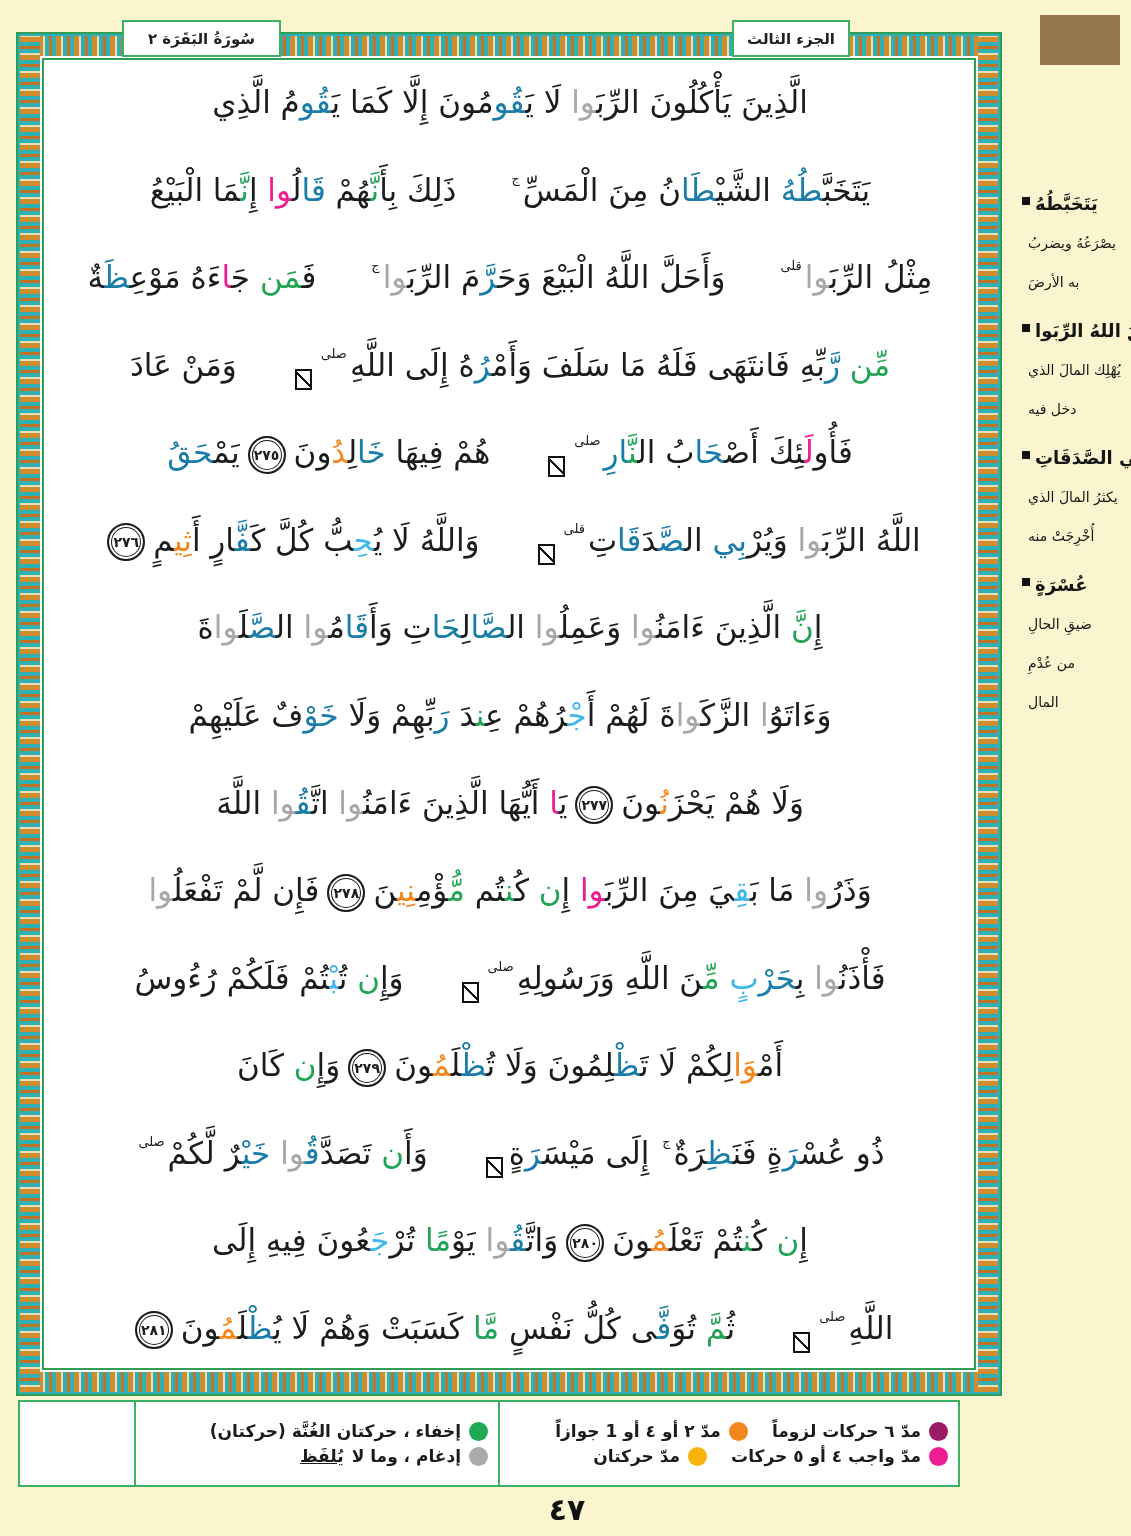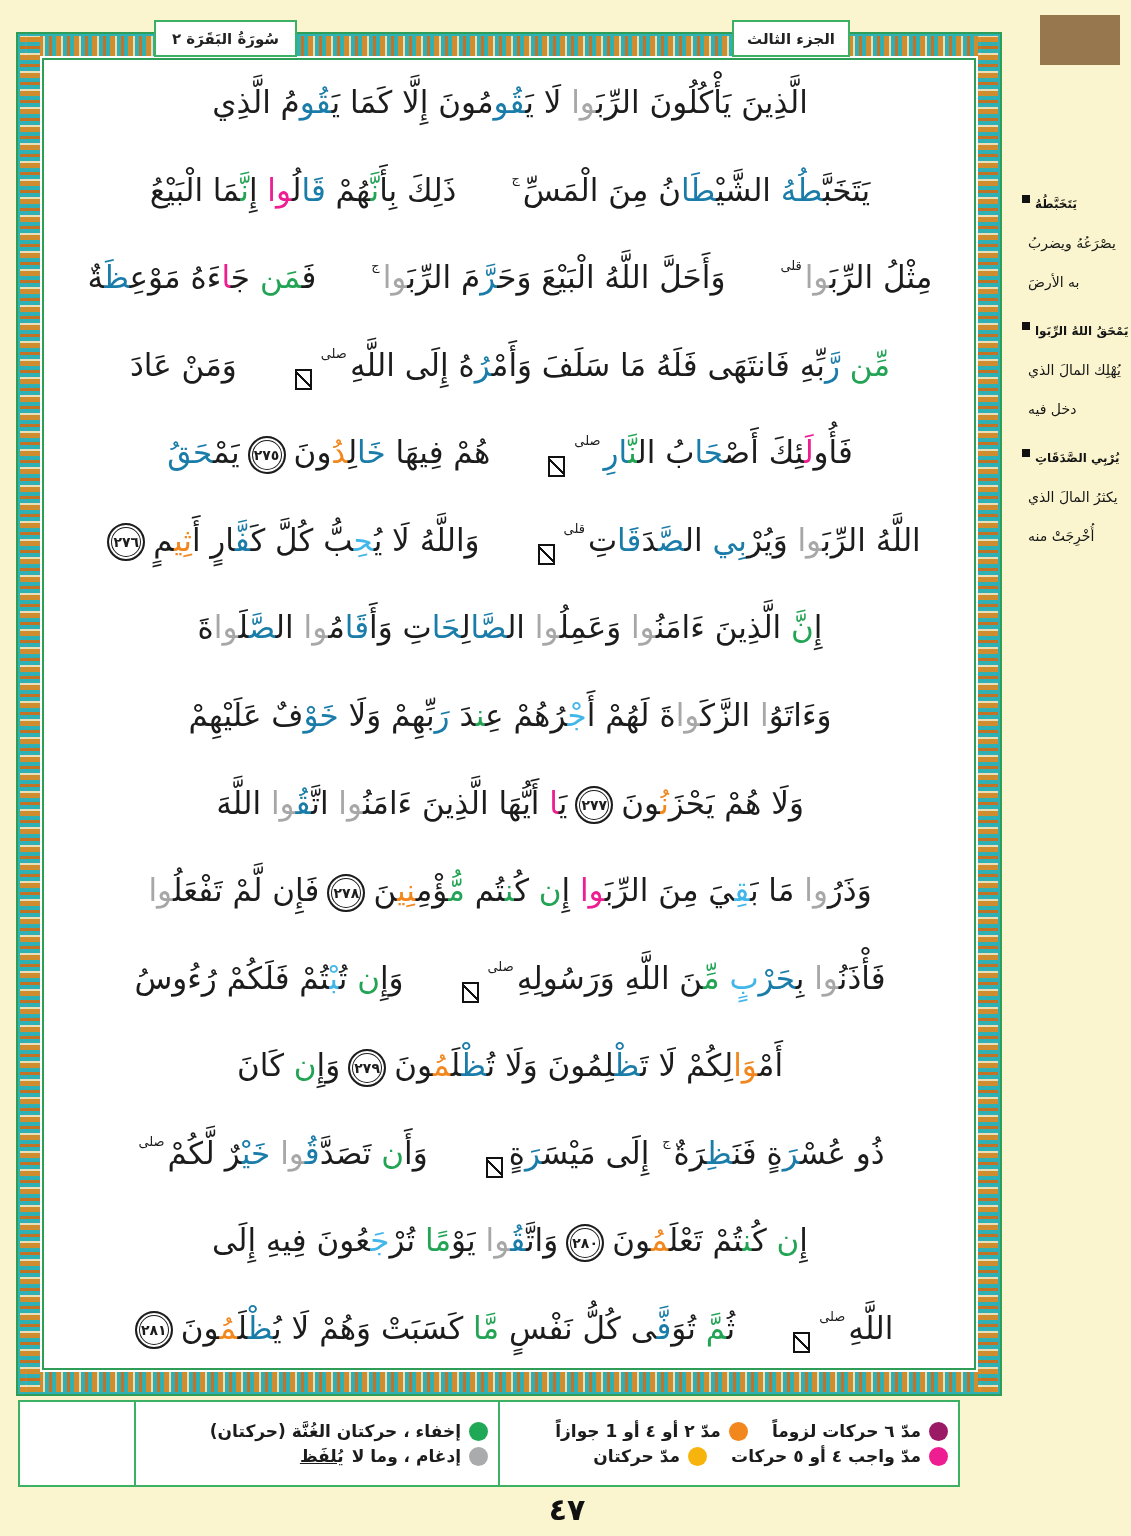--- a/index.html
+++ b/index.html
@@ -15,21 +15,21 @@
   .orn-v{top:2px;bottom:2px;width:20px;
      background:repeating-linear-gradient(0deg,#D88B28 0 5px,#F2E2B8 5px 7px,#2FB0B5 7px 11px,#C96F1E 11px 14px,#2FB0B5 14px 18px);}
   .orn-top{top:2px;} .orn-bottom{bottom:2px;} .orn-left{left:2px;} .orn-right{right:2px;}
   .inner{position:absolute;left:24px;top:24px;right:24px;bottom:24px;
          background:#fff;border:2px solid #2E9E57;box-shadow:0 0 0 2px #fff;box-sizing:border-box;}
 
   
   .hbox{position:absolute;top:20px;height:37px;background:#fff;border:2px solid #3CB063;
         box-sizing:border-box;display:flex;align-items:center;justify-content:center;
         font-size:15px;font-weight:bold;color:#222;z-index:5;white-space:nowrap;}
-  .hbox-surah{left:122px;width:143px;margin-left:32px;}
+  .hbox-surah{left:122px;width:159px;}
   .hbox-juz{left:732px;width:118px;}
   .corner-tab{position:absolute;left:1040px;top:15px;width:80px;height:50px;background:#97784E;}
 
   
   .lines{position:absolute;left:44px;top:60px;width:932px;height:1312px;
          display:flex;flex-direction:column;justify-content:space-between;z-index:2;}
   .line{height:86px;line-height:84px;text-align:center;direction:rtl;white-space:nowrap;
         overflow:hidden;font-size:31px;color:#1c1c1c;}
   .aya{display:inline-block;width:38px;height:38px;line-height:34px;border:2px solid #1c1c1c;
        border-radius:50%;box-shadow:inset 0 0 0 2px #fff,inset 0 0 0 3px #1c1c1c;
@@ -37,21 +37,21 @@
        background:#fff;box-sizing:border-box;}
   .mk{font-size:13px;vertical-align:18px;letter-spacing:-1px;margin:0 3px;line-height:1;display:inline-block;}
   .sq{display:inline-block;width:13px;height:17px;border:2px solid #111;margin:0 6px;
       vertical-align:-14px;background:linear-gradient(45deg,transparent 44%,#111 44% 56%,transparent 56%);}
   .gapseg{display:inline-block;width:52px;}
 
   
   .sidebar{position:absolute;left:1022px;top:184px;width:109px;height:800px;overflow:hidden;
            direction:ltr;text-align:left;color:#151515;z-index:2;}
   .sb-entry{margin-bottom:9px;}
-  .sb-word{font-size:12px;font-weight:bold;line-height:40px;white-space:nowrap;}
+  .sb-word{font-size:18px;font-weight:bold;line-height:40px;white-space:nowrap;}
   .sb-bullet{display:inline-block;width:8px;height:8px;background:#111;margin-right:5px;vertical-align:5px;}
   .sb-meaning{font-size:14px;line-height:39px;white-space:nowrap;padding-left:6px;}
 
   
   .legend{position:absolute;left:18px;top:1400px;width:942px;height:87px;background:#fff;
           border:2px solid #3CB063;box-sizing:border-box;display:flex;direction:rtl;z-index:2;}
   .cell{box-sizing:border-box;border-left:2px solid #3CB063;display:flex;flex-direction:column;
         justify-content:center;gap:5px;padding:4px 10px;}
   .cell-madd{flex:0 0 460px;}
   .cell-ghunnah{flex:0 0 364px;}
@@ -114,20 +114,26 @@
       <div class="sb-entry">
         <div class="sb-word"><span class="sb-bullet"></span><span>يَمْحَقُ اللهُ الرِّبَوا</span></div>
         <div class="sb-meaning">يُهْلِك المالَ الذي</div>
         <div class="sb-meaning">دخل فيه</div>
       </div>
       <div class="sb-entry">
         <div class="sb-word"><span class="sb-bullet"></span><span>يُرْبِي الصَّدَقَاتِ</span></div>
         <div class="sb-meaning">يكثرُ المالَ الذي</div>
         <div class="sb-meaning">أُخْرِجَتْ منه</div>
       </div>
+      <div class="sb-entry">
+        <div class="sb-word"><span class="sb-bullet"></span><span>عُسْرَةٍ</span></div>
+        <div class="sb-meaning">ضيقِ الحالِ</div>
+        <div class="sb-meaning">من عُدْمِ</div>
+        <div class="sb-meaning">المال</div>
+      </div>
     </div>
 
   <div class="legend" id="legend">
       <div class="cell cell-madd">
         <div class="l-row">
           <div class="l-item">
             <span class="dot" style="background: rgb(155, 26, 102);"></span>
             <span>مدّ ٦ حركات لزوماً</span>
           </div>
           <div class="l-item">

